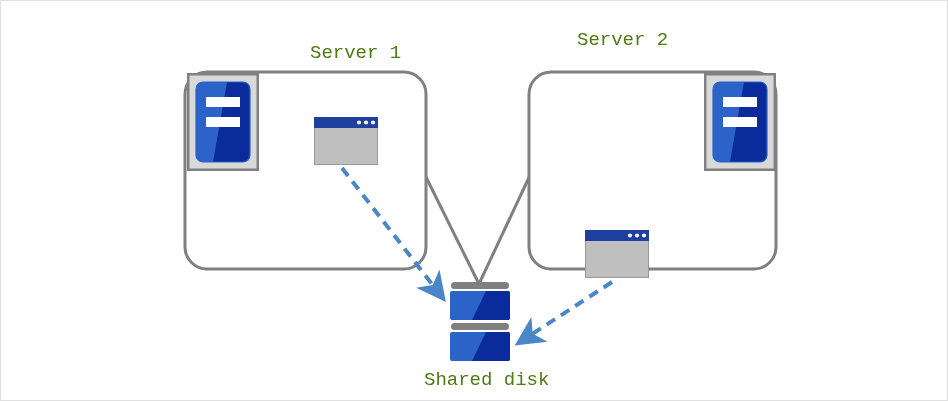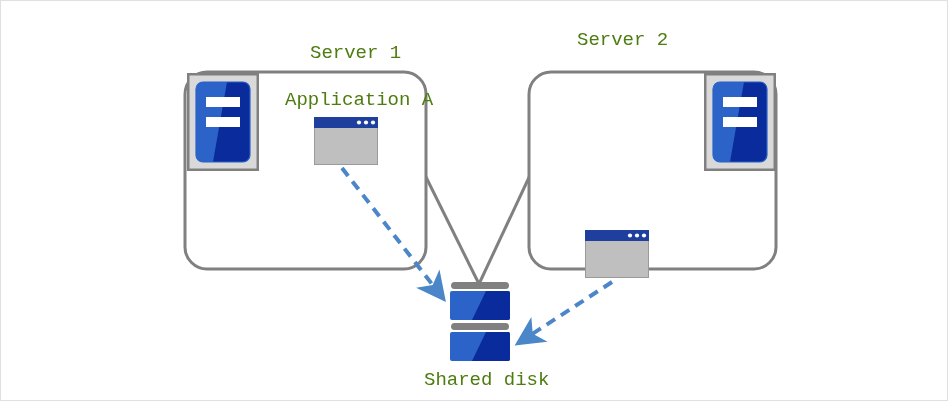--- a/index.html
+++ b/index.html
@@ -115,18 +115,17 @@
     <g>
       <path d="M 341 167 L 441 296" fill="none" stroke="#4a86c8" stroke-width="4" stroke-dasharray="10 7" marker-end="url(#arrowhead-blue)"></path>
       <path d="M 611 281 L 519 341" fill="none" stroke="#4a86c8" stroke-width="4" stroke-dasharray="10 7" marker-end="url(#arrowhead-blue)"></path>
     </g>
   </svg>
 
   <div class="label label-server" id="label-server-1">Server 1</div>
 
   <div class="label label-server" id="label-server-2">Server 2</div>
 
-  <div class="label label-app" id="label-application-a">Application A</div>
 
 
   <div class="label label-disk" id="label-shared-disk">Shared disk</div>
 
 </div>
 
 </body></html>

